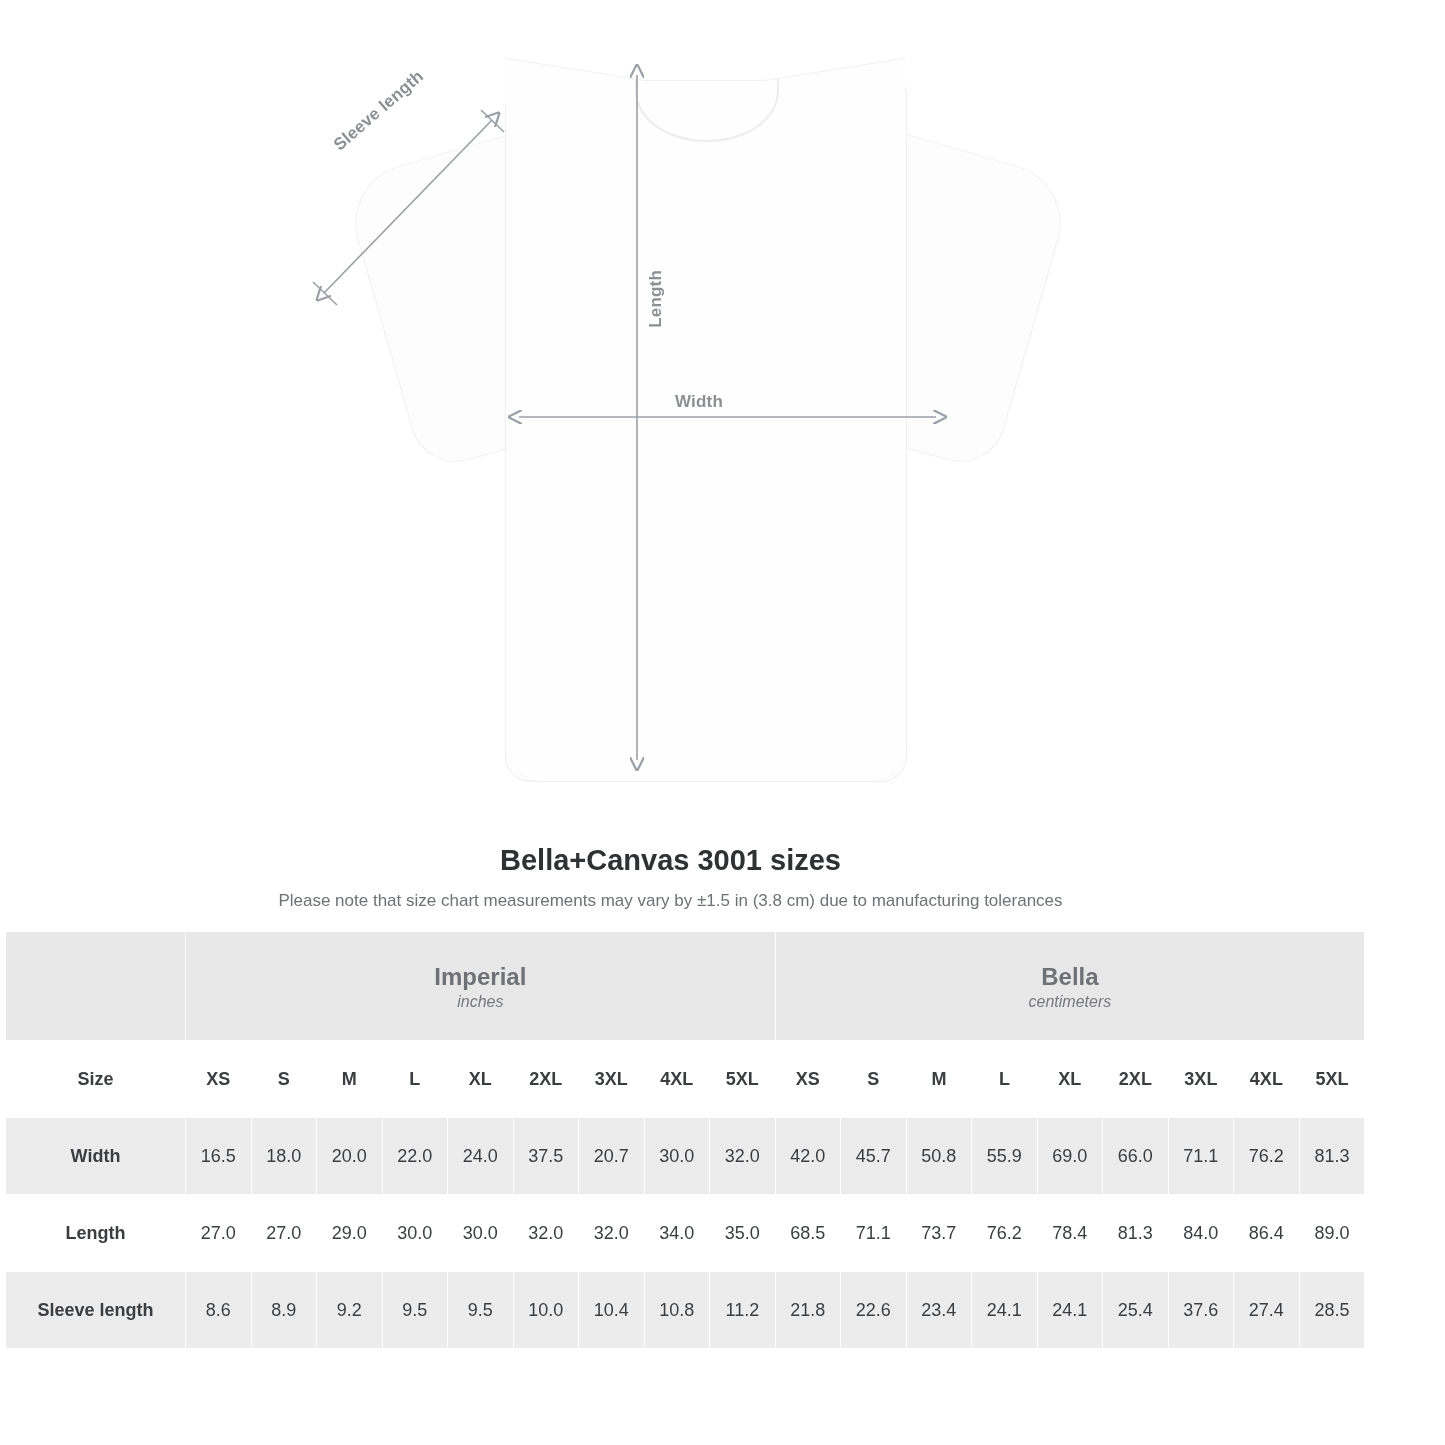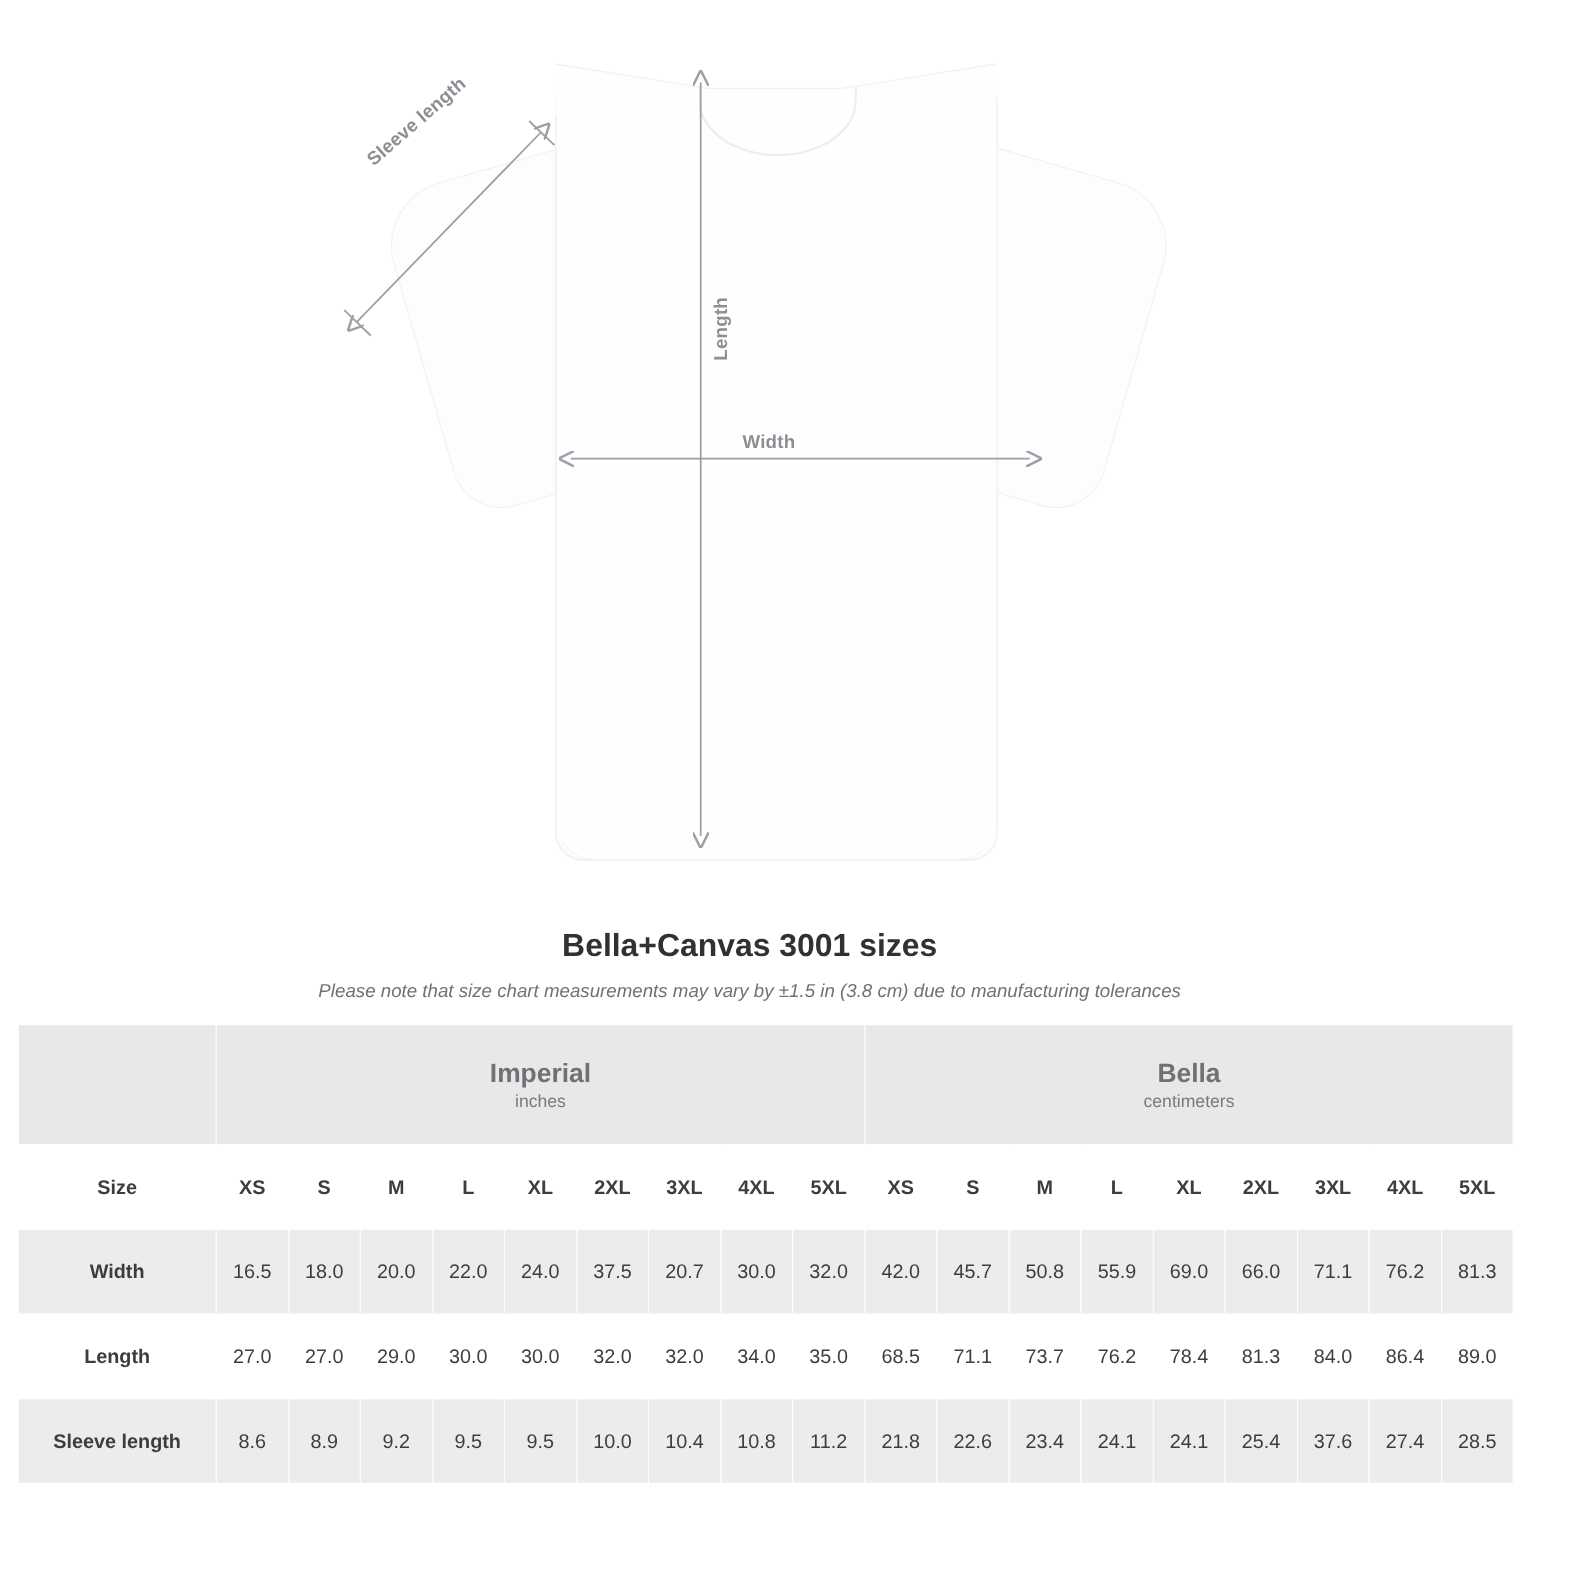--- a/index.html
+++ b/index.html
@@ -135,35 +135,34 @@
   .label-sleeve {
     left: 330px;
     top: 140px;
     transform: rotate(-41deg);
     transform-origin: 0 0;
   }
 
   
   .table-section {
     position: absolute;
-    left: 16px;
+    left: 5px;
     top: 830px;
     width: 1331px;
   }
   .chart-title {
     text-align: center;
     font-size: 29px;
     font-weight: bold;
     color: #2f3133;
     margin: 14px 0 0 0;
   }
   .chart-note {
     text-align: center;
     font-size: 17px;
-    font-style: italic;
     color: #6e7175;
     margin: 14px 0 20px 0;
   }
 
   table.sizes {
     border-collapse: collapse;
     width: 1360px;
     margin: 0 auto;
     table-layout: fixed;
   }
@@ -179,20 +178,21 @@
     height: 106px;
   }
   .unit-head .unit-name {
     font-size: 24px;
     font-weight: bold;
     color: #6e7175;
     line-height: 1.35;
   }
   .unit-head .unit-sub {
     font-size: 16px;
+    font-style: italic;
     color: #77797d;
   }
   .rowlabel {
     font-weight: bold;
     font-size: 18px;
     color: #3b3e41;
     width: 180px;
     margin-top: 28px;
   }
   tr.r-head td { background: #ffffff; height: 74px; font-weight: bold; }

